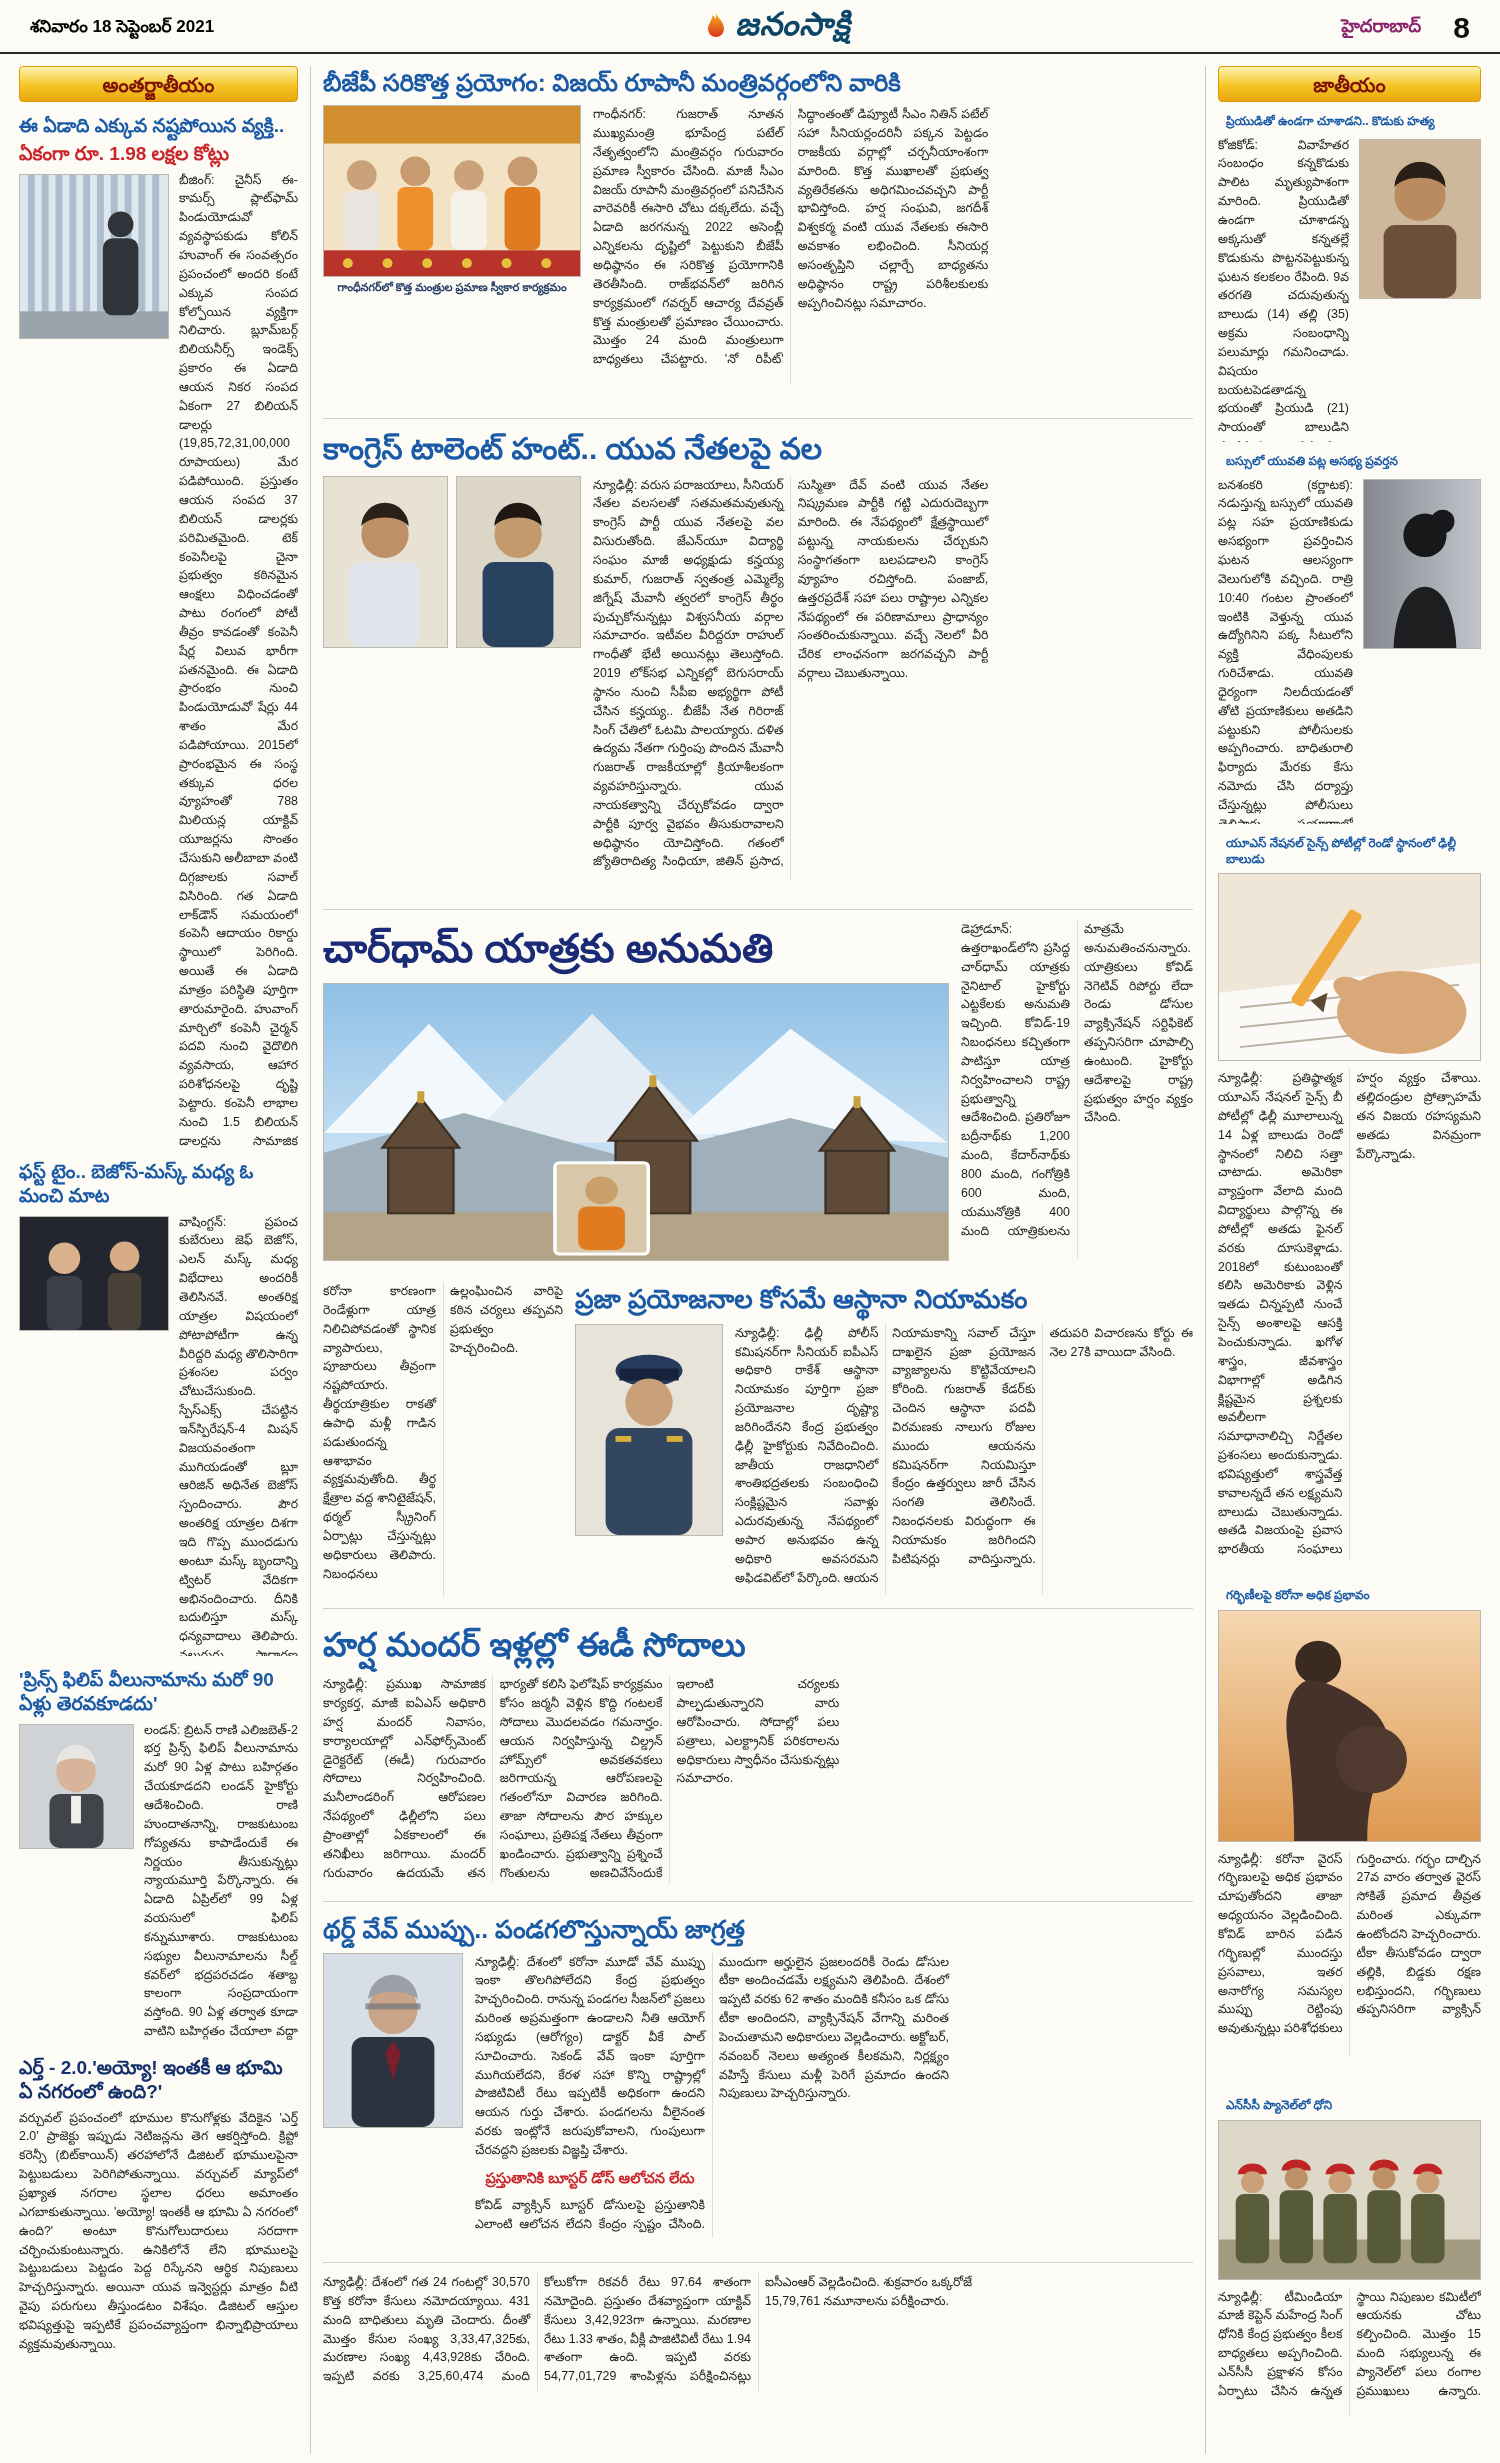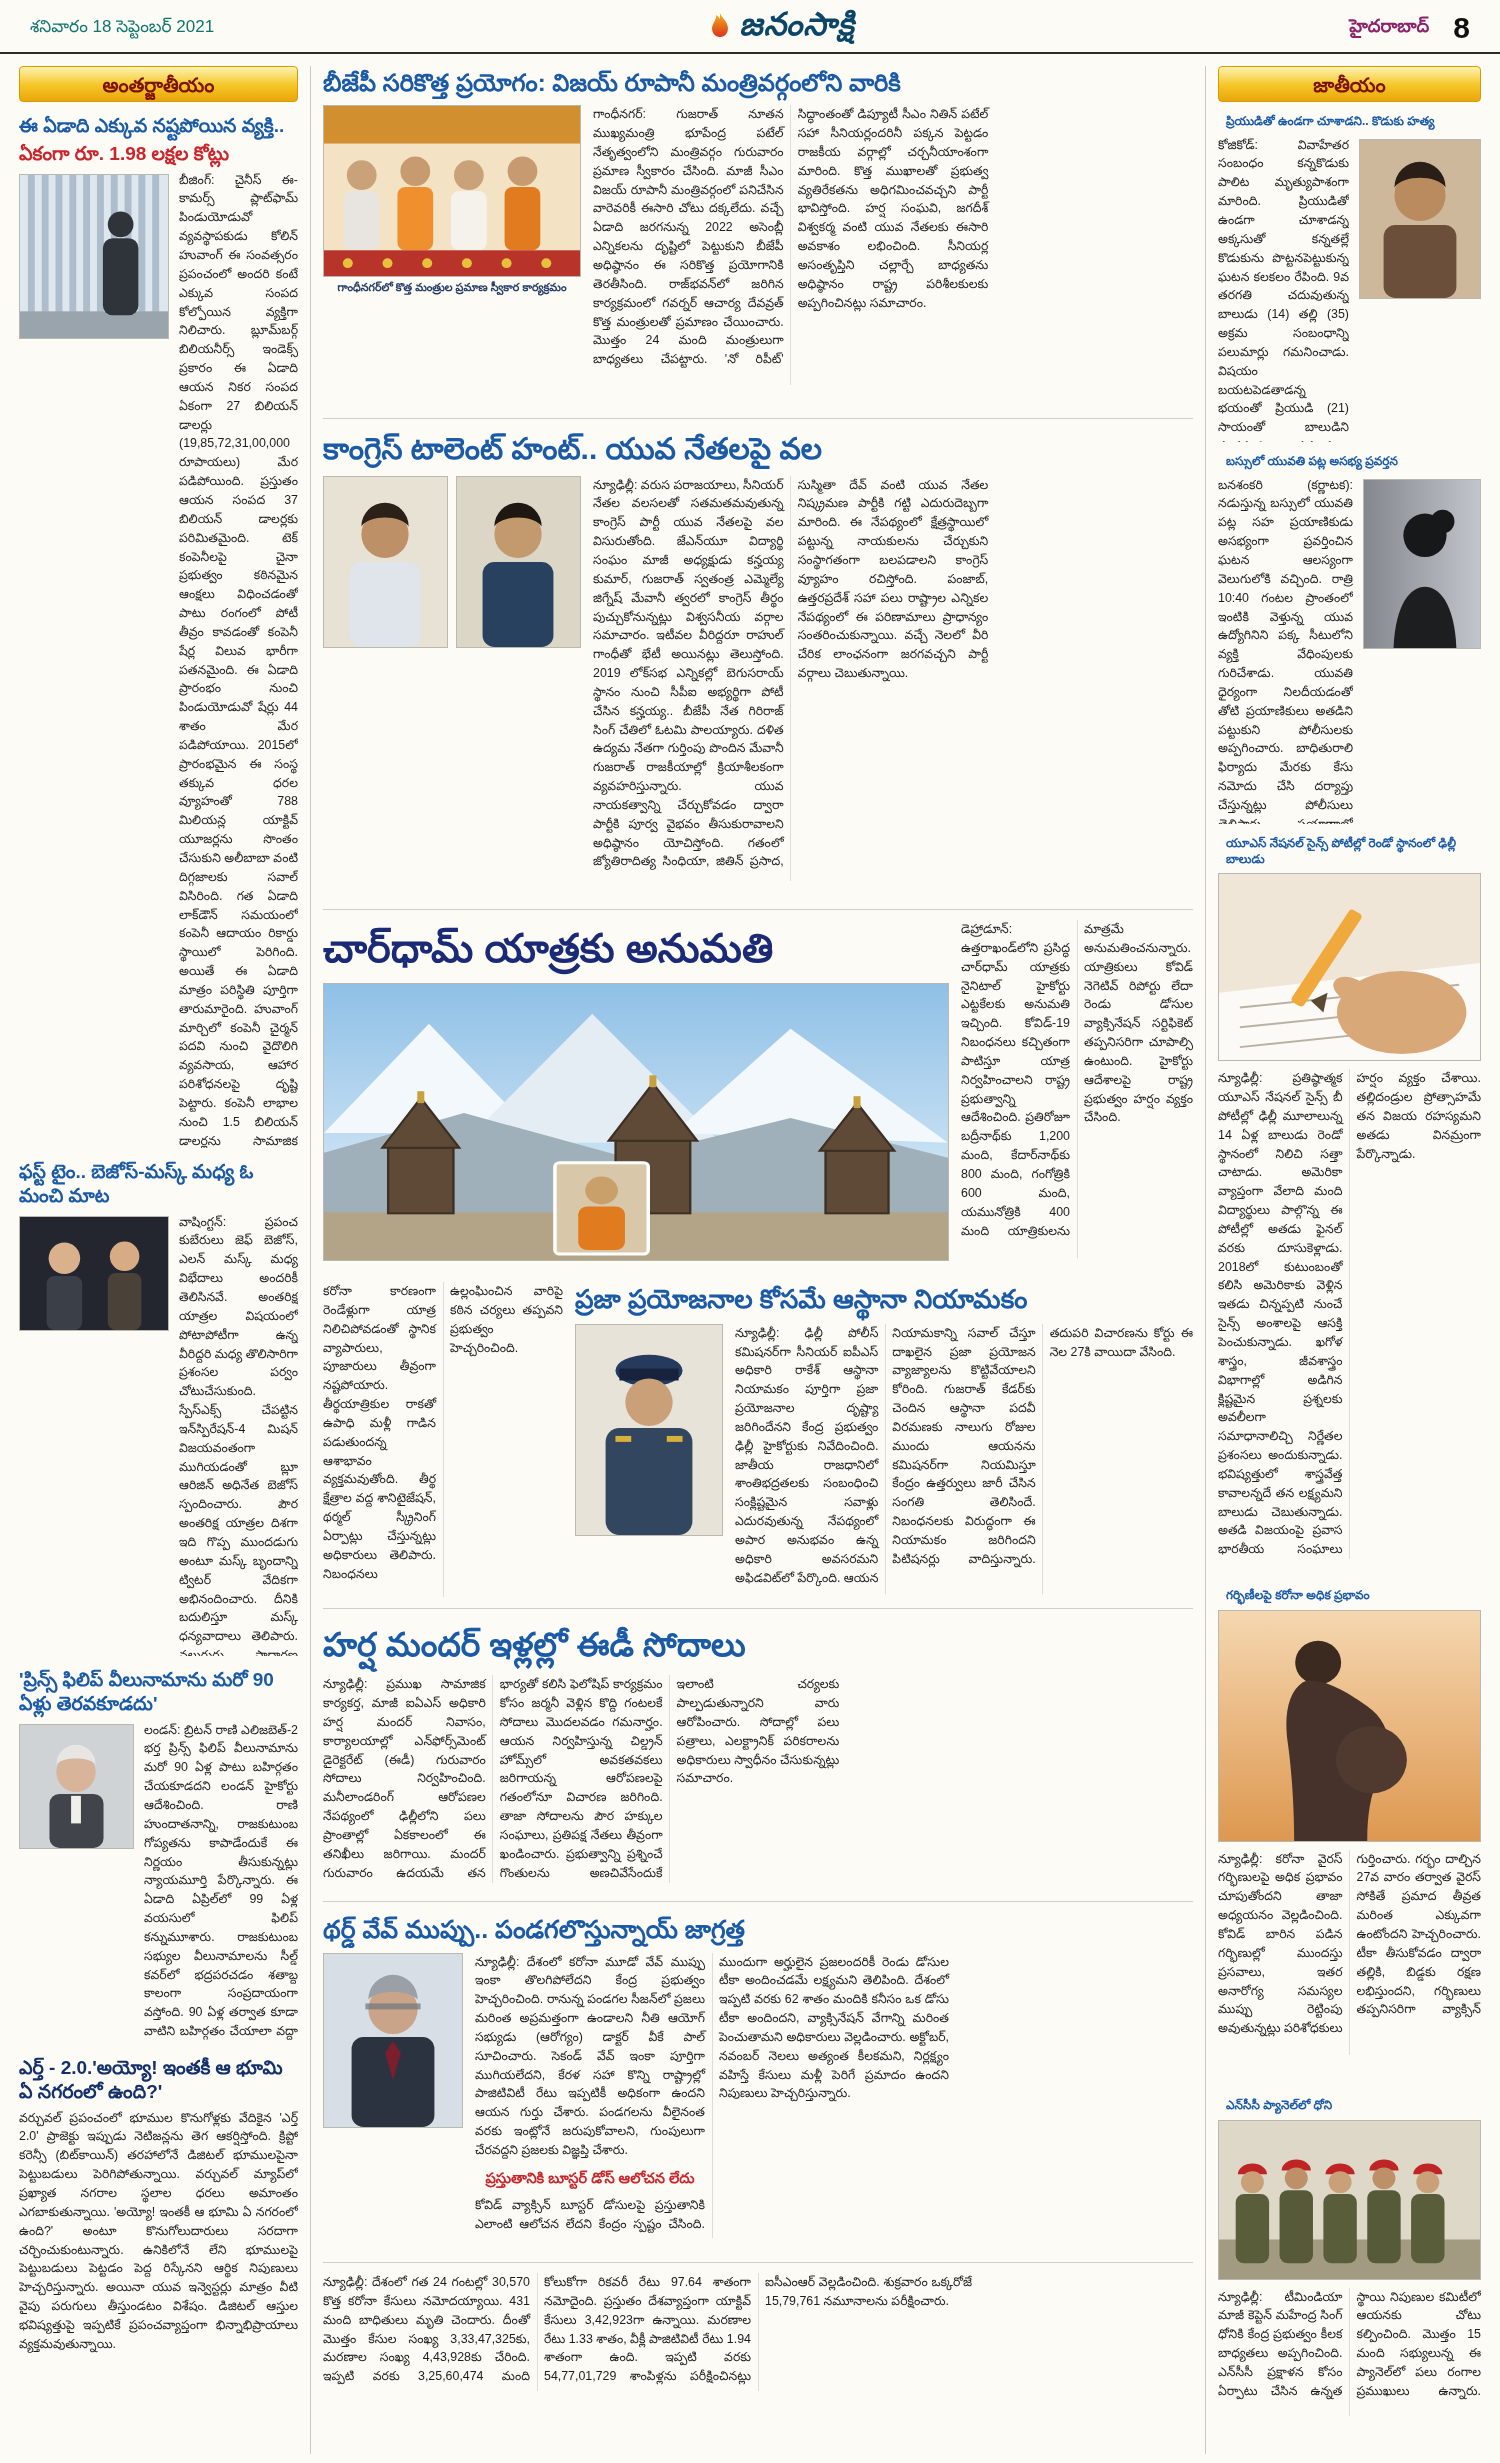--- a/index.html
+++ b/index.html
@@ -2,25 +2,25 @@
 <html><head>
 <meta charset="utf-8">
 <style>
   *{margin:0;padding:0;box-sizing:border-box}
   html,body{background:#888}
   .page{width:1500px;height:2463px;margin:0 auto;background:#fcfbf5;overflow:hidden;
         font-family:"Liberation Sans",sans-serif;color:#1a1a1a;position:relative}
   
   .masthead{height:54px;display:flex;align-items:center;justify-content:space-between;
             padding:4px 30px 0;border-bottom:2px solid #2b2b2b}
-  .mh-date{font-weight:normal;font-size:17px;color:#0f766e}
+  .mh-date{font-weight:bold;font-size:17px;color:#000000}
   .mh-logo{display:flex;align-items:center;gap:7px;font-size:32px;font-weight:bold;
            font-style:italic;color:#0b4668;letter-spacing:1px}
   .mh-logo svg{width:24px;height:30px}
-  .mh-right{display:flex;align-items:center;gap:24px}
+  .mh-right{display:flex;align-items:center;gap:32px}
   .mh-ed{color:#8a246d;font-weight:bold;font-size:18px}
   .mh-pn{font-size:30px;font-weight:bold;color:#111}
   
   .content{display:flex;padding:12px 19px 0;height:2400px}
   .col-left{width:292px;padding-right:12px;border-right:1px solid #c9c9c9}
   .col-center{flex:1;padding:0 12px}
   .col-right{width:276px;padding-left:12px;border-left:1px solid #c9c9c9}
   .ribbon{height:36px;line-height:36px;text-align:center;font-size:20px;font-weight:bold;
           color:#7c1208;background:linear-gradient(180deg,#fdf2b0,#f5c525 55%,#e8a70e);
           border:1px solid #d99b00;border-radius:4px;margin-bottom:10px}

